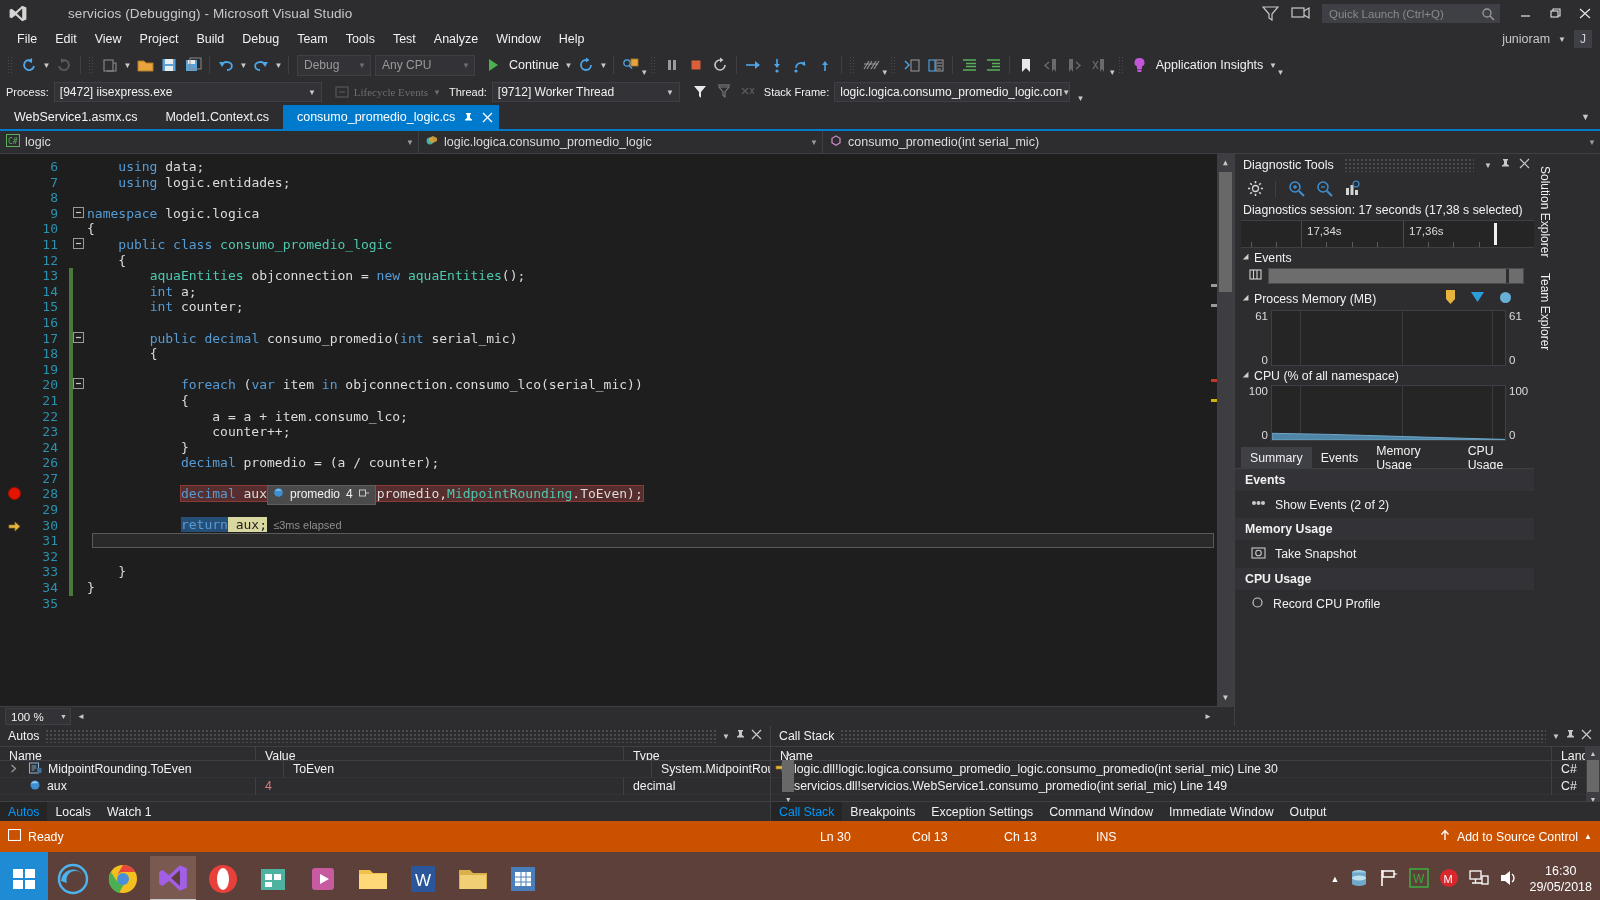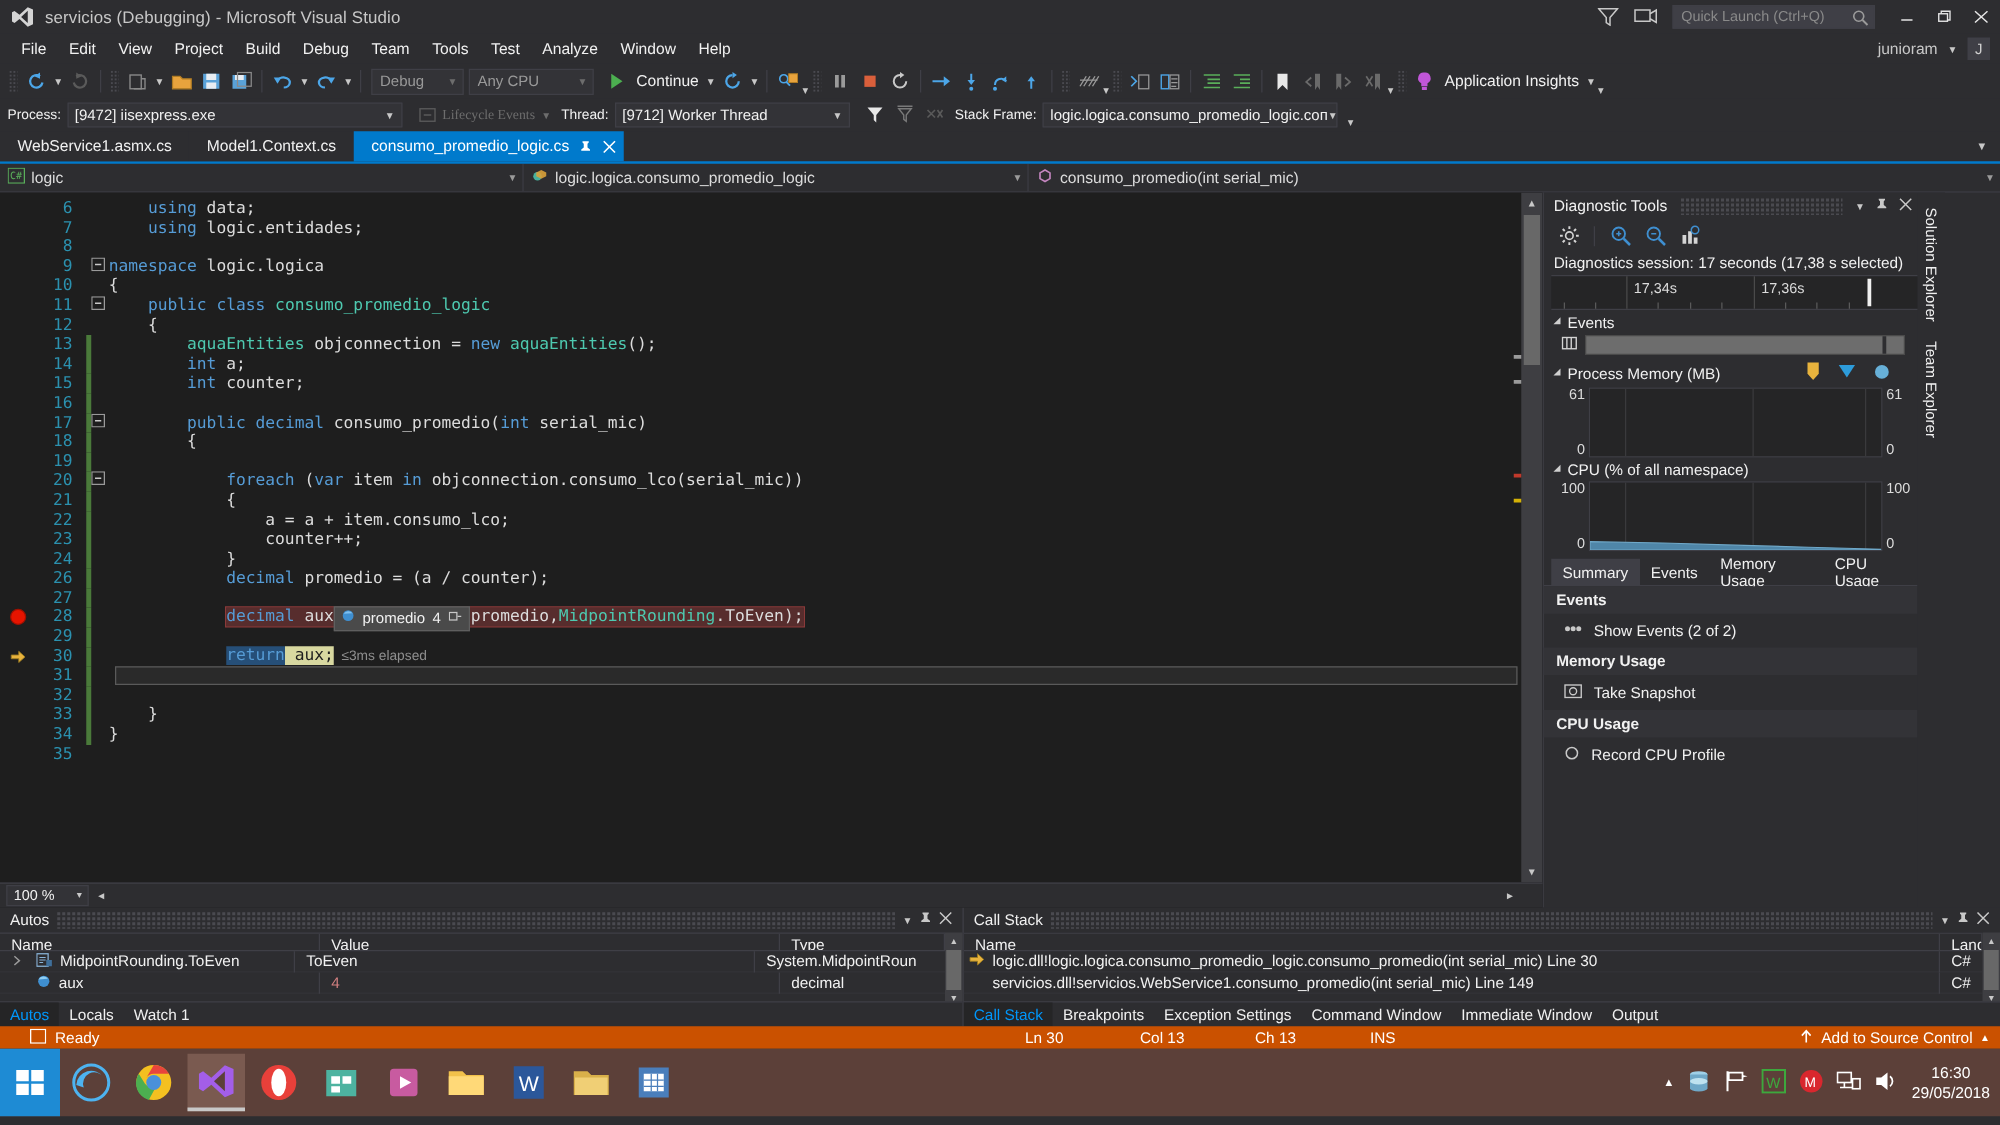--- a/index.html
+++ b/index.html
@@ -12,31 +12,32 @@
     overflow: hidden;
     -webkit-font-smoothing: antialiased;
   }
   .vs-root { position: relative; width: 1600px; height: 900px; }
 
   
   .titlebar {
     height: 27px; background: #2d2d30;
     display: flex; align-items: center;
     position: relative;
+    gap: 32px;
   }
   .vs-logo {
     width: 20px; height: 18px; margin-left: 8px; margin-right: 8px;
     display: flex; align-items: center; justify-content: center;
   }
   .title-text {
     color: #c8c8c8; font-size: 13.5px; letter-spacing: .1px;
   }
   .title-right { position: absolute; right: 0; top: 0; height: 27px; display: flex; align-items: center; }
   .qlaunch {
-    width: 162px; height: 19px; background: #3f3f46;
+    width: 178px; height: 19px; background: #3f3f46;
     border: 1px solid #3f3f46; color: #8a8a8a; font-size: 11.5px;
     display: flex; align-items: center; padding-left: 6px; position: relative;
   }
   .qlaunch .qsicon { position: absolute; right: 4px; top: 2px; }
   .titlebtns { display: flex; align-items: center; margin-left: 10px; }
   .titlebtn { width: 30px; height: 24px; display: flex; align-items: center; justify-content: center; color: #e5e5e5; }
   .titlebtn svg { display:block; }
   .ticon { margin-right: 12px; display:flex; align-items:center; }
 
   
@@ -239,22 +240,22 @@
   .val-red { color: #d17f7f; }
   .panel-tabs { height: 20px; display: flex; align-items: stretch; border-top: 1px solid #3f3f46; }
   .ptab { padding: 0 8px; display: flex; align-items: center; font-size: 12.3px; color: #f1f1f1; }
   .ptab.active { color: #0097fb; background: #252526; }
   .vscroll { width: 14px; background: #3e3e42; position: relative; }
   .vscroll .thumb { position:absolute; left:1px; width:12px; background:#686868; }
   .vscroll .ar { position:absolute; left:0; width:14px; height:14px; display:flex;align-items:center;justify-content:center;color:#c8c8c8;font-size:7px; }
 
   
   .statusbar {
-    height: 18px; background: #ca5100; display: flex; align-items: center;
-    color: #fff; font-size: 12.3px; position: relative; padding-left: 16px;
+    height: 31px; background: #ca5100; display: flex; align-items: center;
+    color: #fff; font-size: 12.3px; position: relative;
   }
   .sb-left { display:flex; align-items:center; gap:7px; padding-left: 8px; }
   .sb-mid { position:absolute; left: 820px; display:flex; align-items:center; gap: 0; }
   .sb-cell { width: 92px; }
   .sb-right { position:absolute; right: 8px; display:flex; align-items:center; gap: 6px; }
 
   
   .taskbar {
     height: 54px; background: #5c4039; display: flex; align-items: center;
     position: relative;
@@ -968,21 +969,21 @@
         </span>
       </div>
       <div style="display:flex;flex:1">
         <div style="flex:1;display:flex;flex-direction:column">
           <div class="grid-head">
             <div class="gh" style="width:256px">Name</div>
             <div class="gh" style="width:368px">Value</div>
             <div class="gh" style="flex:1">Type</div>
           </div>
           <div class="grid-row">
-            <div class="gc" style="width:236px">
+            <div class="gc" style="width:284px">
               <span style="width:14px;display:inline-block">
                 <svg width="9" height="9" viewBox="0 0 9 9">
                     <path d="M2.5 1 L6.5 4.5 L2.5 8" fill="none" stroke="#9a9a9a" stroke-width="1.2"></path>
                   </svg>
               </span>
               <span>
                 <svg width="13" height="12" viewBox="0 0 13 12">
                     <rect x="0.5" y="1" width="9" height="10" fill="none" stroke="#8ab4d8" stroke-width="1"></rect>
                     <path d="M2.5 4 h5 M2.5 6 h5 M2.5 8 h3" stroke="#8ab4d8" stroke-width=".9"></path>
                     <rect x="8" y="6" width="4.5" height="5" fill="#3f6f9a"></rect>

